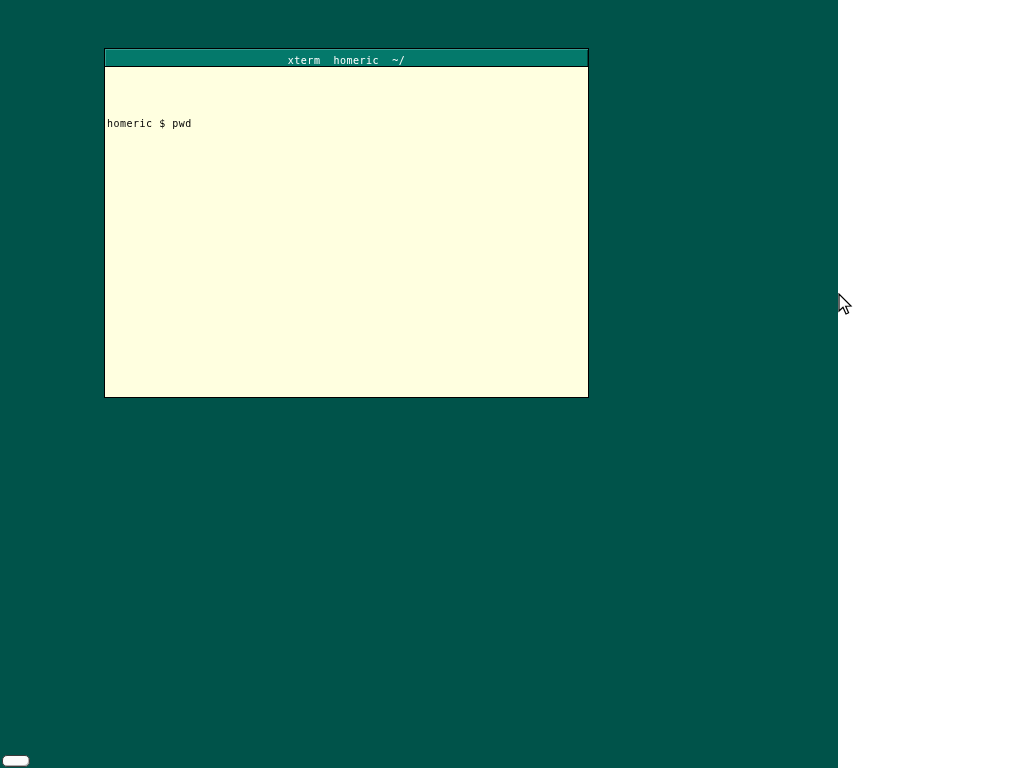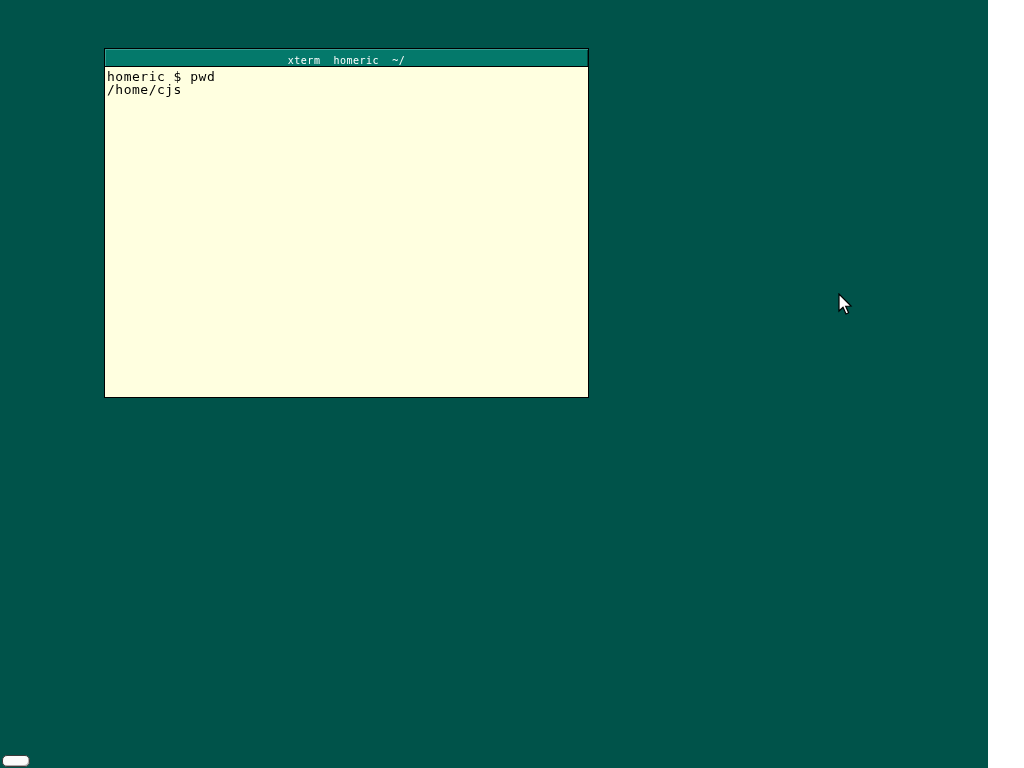--- a/index.html
+++ b/index.html
@@ -4,21 +4,21 @@
 <style>
   html, body {
     margin: 0;
     padding: 0;
     width: 1024px;
     height: 768px;
     overflow: hidden;
   }
   .desktop {
     position: relative;
-    width: 988px;
+    width: 838px;
     height: 768px;
     background: var(--desktop-bg, #00534A);
     font-family: "DejaVu Sans Mono", "Liberation Mono", monospace;
   }
   .window {
     position: absolute;
     left: 104px;
     top: 48px;
     width: 483px;
     height: 348px;
@@ -49,24 +49,25 @@
     top: 18px;
     right: 0;
     bottom: 0;
     background: var(--terminal-bg, #FFFFE0);
     padding: 3px 0 0 2px;
     box-sizing: border-box;
     cursor: text;
   }
   .terminal-line {
     color: var(--terminal-text, #000000);
-    font-size: 13px;
+    font-size: 10px;
     line-height: 13px;
     white-space: pre;
     letter-spacing: 0.5px;
+    margin-top: 47px;
   }
   .cursor-hollow {
     display: inline-block;
     width: 5px;
     height: 10px;
     border: 1px solid var(--terminal-text, #000000);
     background: transparent;
     vertical-align: text-bottom;
     margin-bottom: -1px;
   }
@@ -95,21 +96,20 @@
 <body>
 
 <div class="desktop">
 
   <div class="window">
     <div class="titlebar">
       <span class="titlebar-text">xterm  homeric  ~/</span>
     </div>
     <div class="terminal">
       <div class="terminal-line">homeric $ pwd</div>
-      <div class="terminal-line">/home/cjs</div>
     </div>
   </div>
 
   <div class="minimized-pill"></div>
 
   <svg class="mouse-pointer" viewBox="0 0 16 24" xmlns="http://www.w3.org/2000/svg">
     <path d="M 1 1 L 1 18 L 5 14.2 L 8 21 L 10.6 19.8 L 7.7 13.2 L 13 13 Z" fill="#FFFFFF" stroke="#000000" stroke-width="1.2"></path>
   </svg>
 
 </div>

